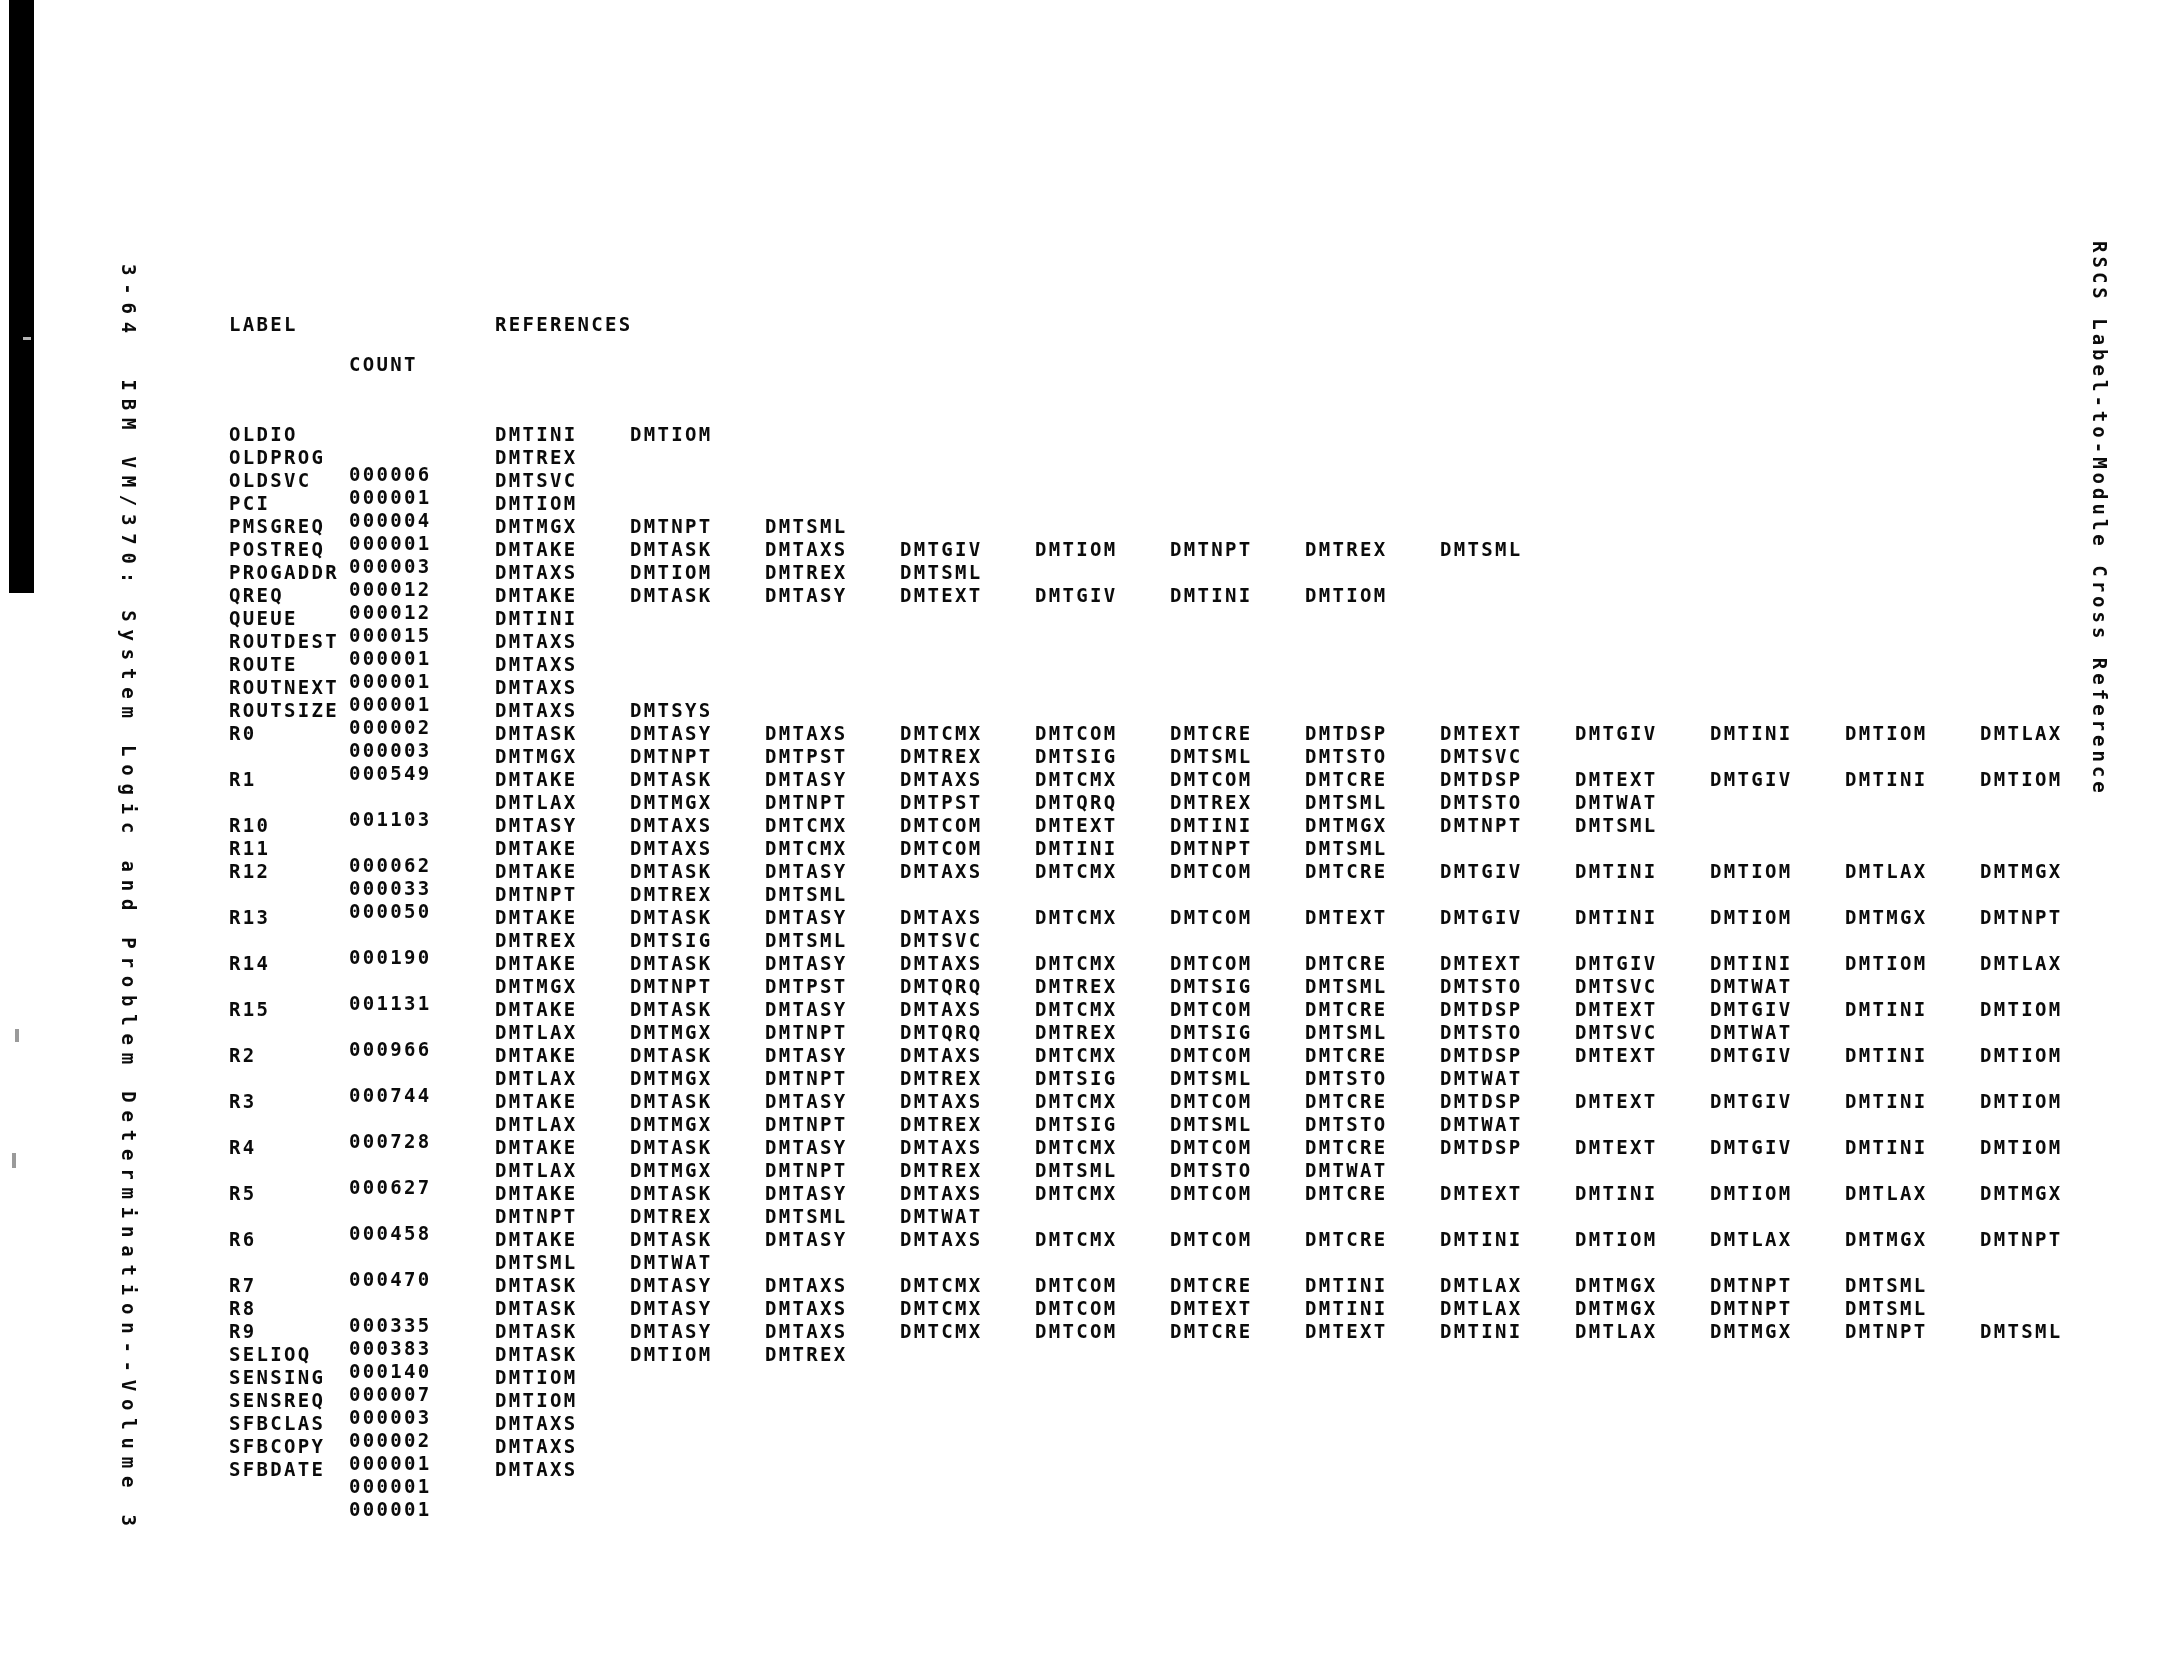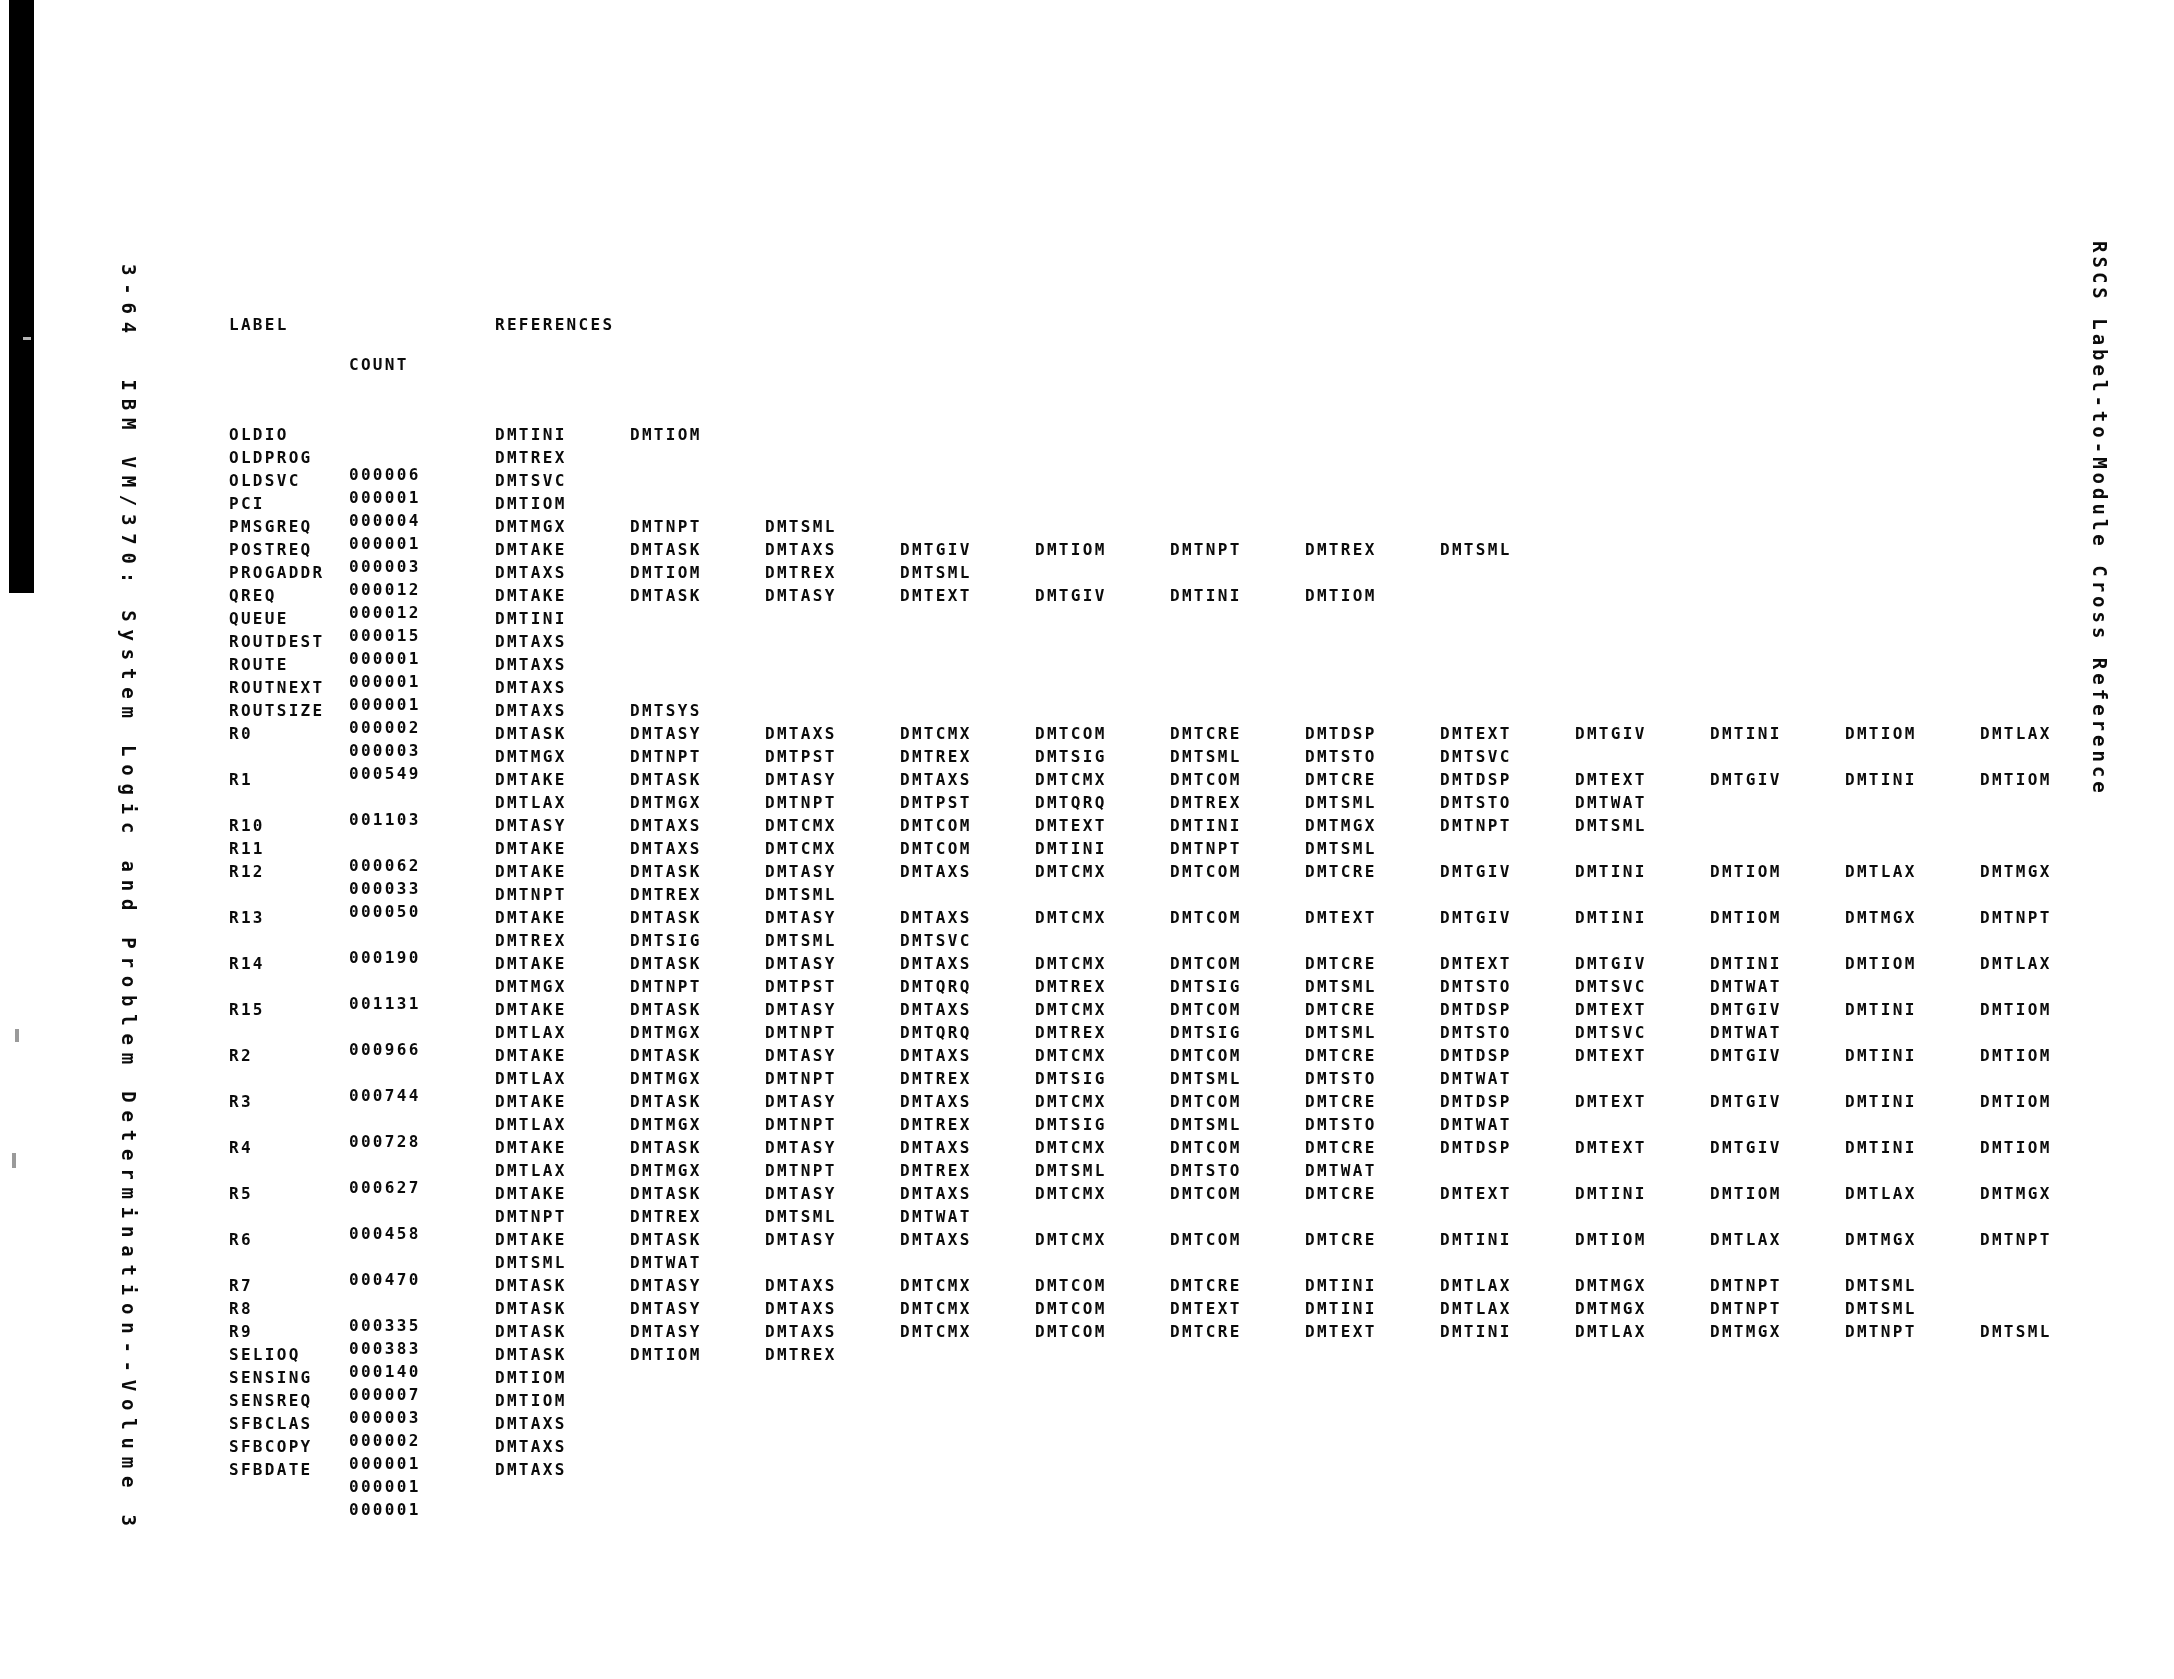--- a/index.html
+++ b/index.html
@@ -7,21 +7,21 @@
         font-family:"DejaVu Sans Mono",monospace;font-weight:700;color:#0b0b0b;}
   .scan-bar{position:absolute;left:9.4px;top:0;width:24.5px;height:593px;background:#000;}
   .speck{position:absolute;background:#9a9a9a;}
   .speck-a{left:22.6px;top:337px;width:8.5px;height:2.8px;background:#b5b5b5;}
   .speck-b{left:15px;top:1029px;width:3.8px;height:13px;}
   .speck-c{left:12.2px;top:1153px;width:3.8px;height:15px;}
   .v-text{position:absolute;transform:rotate(90deg);transform-origin:top left;
           white-space:pre;font-size:19px;line-height:22.6px;}
   .v-left{left:140px;top:264px;letter-spacing:7.8px;}
   .v-right{left:2111px;top:241px;letter-spacing:4px;}
-  .xref-table{position:absolute;left:229px;top:267px;font-size:16px;
+  .xref-table{position:absolute;left:229px;top:267px;font-size:19px;
               letter-spacing:2.3px;line-height:23px;white-space:pre;}
   .line{display:flex;height:23px;}
   .c-label{width:120px;flex:none;}
   .c-count{width:146px;flex:none;margin-top:40px;}
   .c-ref{width:135px;flex:none;}
   .c-refhdr{flex:none;text-align:right;}
   .rows{margin-top:41px;}
 </style>
 </head>
 <body>

